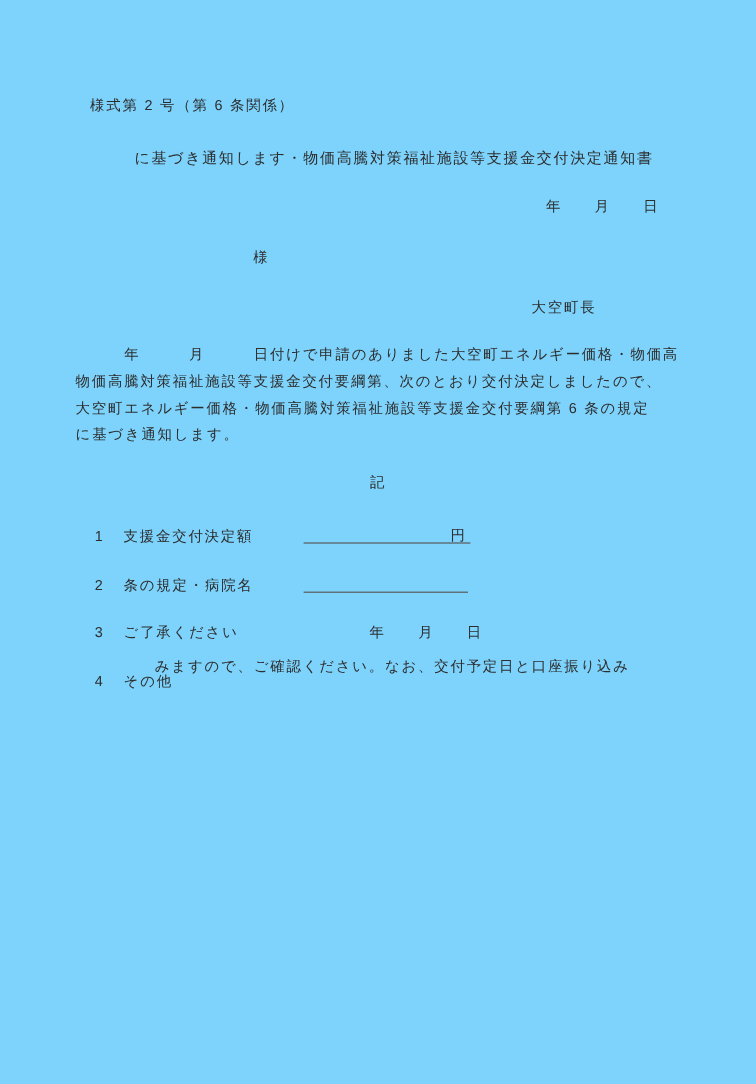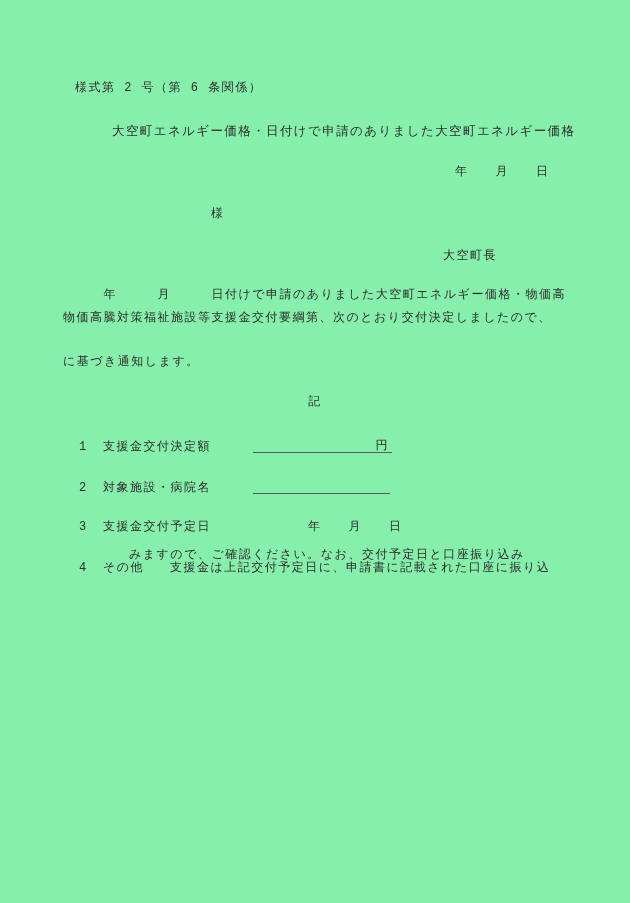--- a/index.html
+++ b/index.html
@@ -5,23 +5,23 @@
   html, body {
     margin: 0;
     padding: 0;
     background: #e8e8e8;
   }
   .page {
     position: relative;
     width: 630px;
     height: 903px;
     margin: 0 auto;
-    background: #86efac;
+    background: #7dd3fc;
     color: #2d2d2d;
-    font-family: Liberation Mono, monospace;
+    font-family: Liberation Sans, sans-serif;
     font-size: 12px;
     letter-spacing: 1.5px;
     overflow: hidden;
   }
   .abs {
     position: absolute;
     white-space: pre;
     line-height: 15px;
   }
   .doc-title {
@@ -55,44 +55,44 @@
     height: 13px;
   }
 </style>
 </head>
 <body>
 
 <div class="page">
 
   <div class="abs" style="left:75px; top:81px;">様式第 2 号（第 6 条関係）</div>
 
-  <div class="abs doc-title" style="left:112px; top:125px;">大空町エネルギー価格・日付けで申請のありました大空町エネルギー価格</div>
+  <div class="abs doc-title" style="left:112px; top:125px;">に基づき通知します・物価高騰対策福祉施設等支援金交付決定通知書</div>
 
   <div class="abs" style="left:455px; top:165px;">年　　月　　日</div>
 
   <div class="abs" style="left:211px; top:207px;">様</div>
 
   <div class="abs" style="left:443px; top:249px;">大空町長</div>
 
   <div class="abs" style="left:63px; top:288px;">　　　年　　　月　　　日付けで申請のありました大空町エネルギー価格・物価高</div>
   <div class="abs" style="left:63px; top:311px;">物価高騰対策福祉施設等支援金交付要綱第、次のとおり交付決定しましたので、</div>
+  <div class="abs" style="left:63px; top:333px;">大空町エネルギー価格・物価高騰対策福祉施設等支援金交付要綱第 6 条の規定</div>
   <div class="abs" style="left:63px; top:355px;text-align:center;">に基づき通知します。</div>
 
   <div class="abs record-band" style="top:395px;">記</div>
 
   <div class="abs" style="left:79px; top:440px;">1</div>
   <div class="abs" style="left:103px; top:440px;text-align:center;">支援金交付決定額</div>
   <div class="fill-line fill-amount"><span>円</span></div>
 
   <div class="abs" style="left:79px; top:481px;">2</div>
-  <div class="abs" style="left:103px; top:481px;">対象施設・病院名</div>
+  <div class="abs" style="left:103px; top:481px;">条の規定・病院名</div>
   <div class="fill-line fill-facility"></div>
 
   <div class="abs" style="left:79px; top:520px;">3</div>
-  <div class="abs" style="left:103px; top:520px;">支援金交付予定日</div>
+  <div class="abs" style="left:103px; top:520px;">ご了承ください</div>
   <div class="abs" style="left:308px; top:520px;">年　　月　　日</div>
 
   <div class="abs" style="left:79px; top:561px;">4</div>
   <div class="abs" style="left:103px; top:561px;">その他</div>
-  <div class="abs" style="left:170px; top:561px;">支援金は上記交付予定日に、申請書に記載された口座に振り込</div>
   <div class="abs" style="left:129px; top:548px;">みますので、ご確認ください。なお、交付予定日と口座振り込み</div>
 
 </div>
 
 </body></html>

